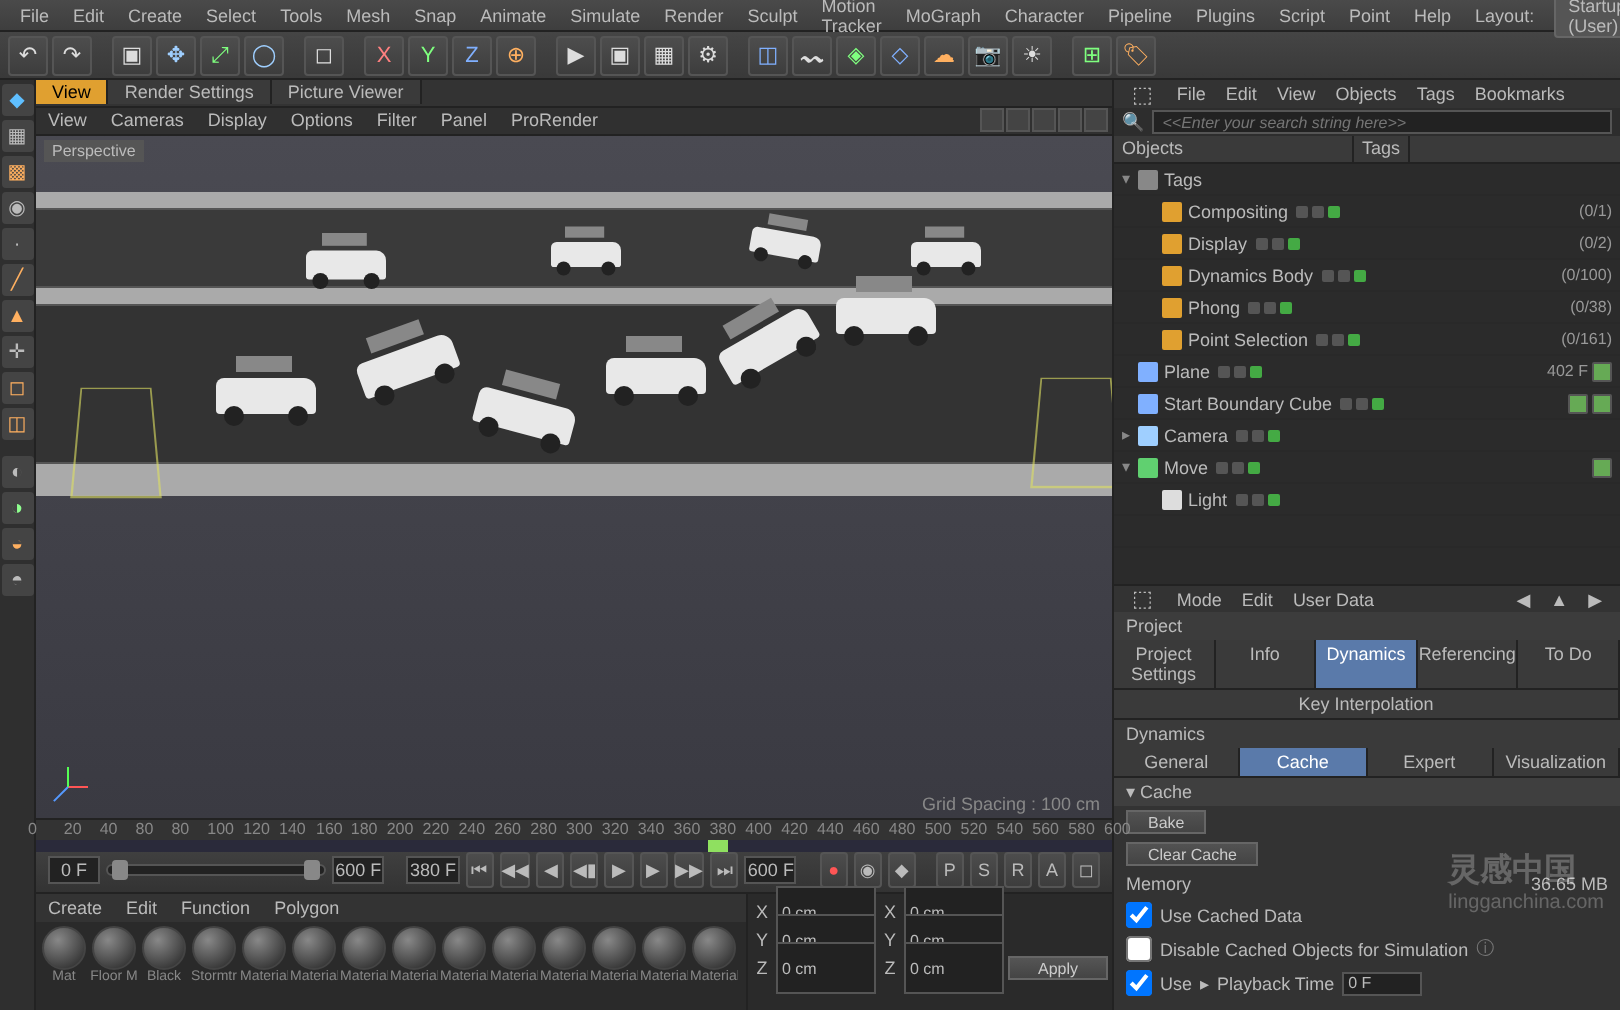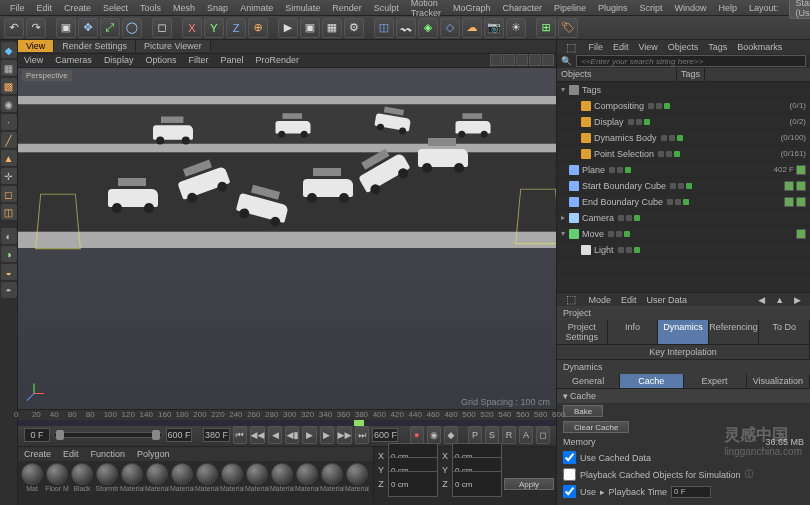--- a/index.html
+++ b/index.html
@@ -109,21 +109,21 @@
   <span>Animate</span>
   <span>Simulate</span>
   <span>Render</span>
   <span>Sculpt</span>
   <span>Motion Tracker</span>
   <span>MoGraph</span>
   <span>Character</span>
   <span>Pipeline</span>
   <span>Plugins</span>
   <span>Script</span>
-  <span>Window</span>
+  <span>Point</span>
   <span>Help</span>
   <span class="layout-label">Layout:</span>
   <span class="layout-box">Startup (User)</span>
 </div>
 
 <div class="toolbar">
   <div class="tb-ico white">↶</div>
   <div class="tb-ico white">↷</div>
   <div class="tb-sep"></div>
   <div class="tb-ico white">▣</div>
@@ -495,20 +495,33 @@
             <span class="dot" style="background:#555"></span>
             <span class="dot" style="background:#4a4"></span>
           </span>
           <span class="obj-tags">
             <span class="tag-count">(0/100)</span>
           </span>
         </div>
         <div class="obj-row" style="padding-left: 16px;">
           <span class="obj-tri"></span>
           <span class="obj-ico" style="background:#e0a030"></span>
+          <span>Phong</span>
+          <span class="obj-dots">
+            <span class="dot" style="background:#555"></span>
+            <span class="dot" style="background:#555"></span>
+            <span class="dot" style="background:#4a4"></span>
+          </span>
+          <span class="obj-tags">
+            <span class="tag-count">(0/38)</span>
+          </span>
+        </div>
+        <div class="obj-row" style="padding-left: 16px;">
+          <span class="obj-tri"></span>
+          <span class="obj-ico" style="background:#e0a030"></span>
           <span>Point Selection</span>
           <span class="obj-dots">
             <span class="dot" style="background:#555"></span>
             <span class="dot" style="background:#555"></span>
             <span class="dot" style="background:#4a4"></span>
           </span>
           <span class="obj-tags">
             <span class="tag-count">(0/161)</span>
           </span>
         </div>
@@ -523,34 +536,20 @@
           </span>
           <span class="obj-tags">
             <span class="tag-count">402 F</span>
             <span class="tag-ico" style="background:#6a5"></span>
           </span>
         </div>
         <div class="obj-row" style="padding-left: 4px;">
           <span class="obj-tri"></span>
           <span class="obj-ico" style="background:#80b0ff"></span>
           <span>Start Boundary Cube</span>
-          <span class="obj-dots">
-            <span class="dot" style="background:#555"></span>
-            <span class="dot" style="background:#555"></span>
-            <span class="dot" style="background:#4a4"></span>
-          </span>
-          <span class="obj-tags">
-            <span class="tag-ico" style="background:#6a5"></span>
-            <span class="tag-ico" style="background:#6a5"></span>
-          </span>
-        </div>
-        <div class="obj-row" style="padding-left: 4px;">
-          <span class="obj-tri"></span>
-          <span class="obj-ico" style="background:#80b0ff"></span>
-          <span>End Boundary Cube</span>
           <span class="obj-dots">
             <span class="dot" style="background:#555"></span>
             <span class="dot" style="background:#555"></span>
             <span class="dot" style="background:#4a4"></span>
           </span>
           <span class="obj-tags">
             <span class="tag-ico" style="background:#6a5"></span>
             <span class="tag-ico" style="background:#6a5"></span>
           </span>
         </div>
@@ -633,21 +632,21 @@
       <div class="attr-line">
           <span>Memory</span>
           <span style="margin-left:auto">36.65 MB</span>
         </div>
       <div class="attr-line">
           <input type="checkbox" checked="" style="">
           <span>Use Cached Data</span>
         </div>
       <div class="attr-line">
           <input type="checkbox" style="">
-          <span>Playback Cached Objects for Simulation</span>
+          <span>Disable Cached Objects for Simulation</span>
           <span style="margin-left:4px;color:#777">ⓘ</span>
         </div>
       <div class="attr-line">
           <input type="checkbox" checked="" style="">
           <span>Use</span>
           <span style="margin:0 4px">▸</span>
           <span>Playback Time</span>
           <span class="numfld">0 F</span>
         </div>
     </div>

